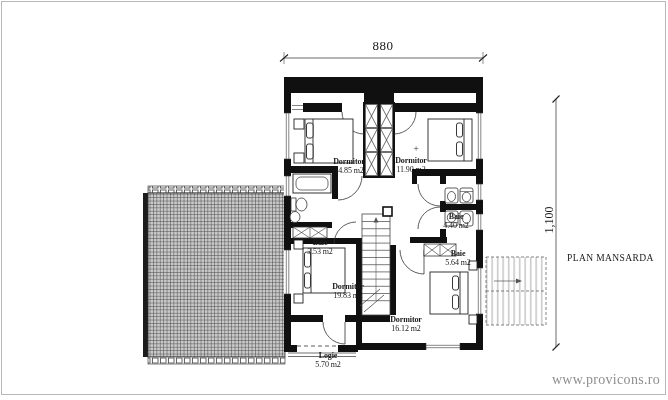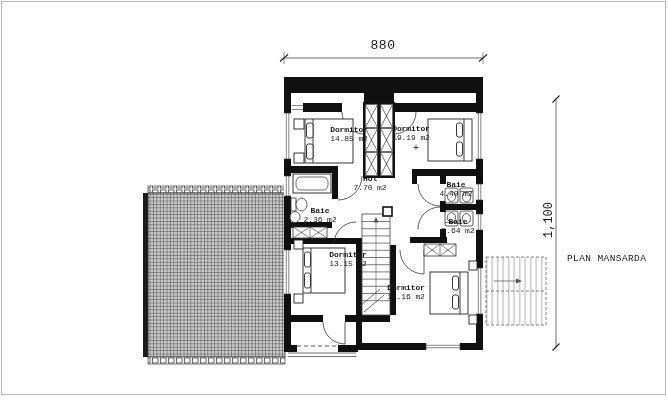--- a/index.html
+++ b/index.html
@@ -1,20 +1,20 @@
 <!DOCTYPE html>
 <html><head>
 <meta charset="utf-8">
 <style>
   html,body{margin:0;padding:0;background:#fff;}
   #canvas{position:relative;width:668px;height:400px;background:#ffffff;overflow:hidden;
-          font-family:Liberation Mono, monospace;}
+          font-family:Liberation Serif, serif;}
   #plan-svg{position:absolute;left:0;top:0;}
   .lbl{position:absolute;color:#1a1a1a;text-align:center;}
-  .room-label{width:64px;}
+  .room-label{width:64px;margin-top:32px;}
   .room-name{font-weight:bold;font-size:8px;line-height:8.5px;letter-spacing:-0.1px;}
   .room-area{font-size:8px;line-height:8.5px;letter-spacing:-0.1px;}
   .dim-label{font-size:13px;letter-spacing:0.5px;}
   #dim-height-label{transform:rotate(-90deg);transform-origin:center;font-size:12px;}
   #plan-title{font-size:9.5px;letter-spacing:0.4px;text-align:left;}
   #watermark{font-size:14px;color:#8f8f8f;text-align:right;letter-spacing:0.3px;}
   #level-marker{font-size:10px;color:#333;}
 </style>
 </head>
 <body>
@@ -247,49 +247,50 @@
     <path d="M522,281 l-6,-2.4 v4.8 z" fill="#555"></path>
   </g>
 </svg>
 
 <div class="lbl dim-label" id="dim-width-label" style="left:353px;top:38px;width:60px;">880</div>
 
 <div class="lbl" id="dim-height-label" style="left:527px;top:213px;width:44px;height:14px;">1,100</div>
 
 <div class="lbl" id="plan-title" style="left:567px;top:253px;width:110px;">PLAN MANSARDA</div>
 
+<div class="lbl" id="watermark" style="left:538px;top:372px;width:122px;">www.provicons.ro</div>
 
 <div class="lbl" id="level-marker" style="left:411px;top:143px;width:10px;">+</div>
 
 <div class="lbl room-label" style="left:317px;top:126px;">
   <div class="room-name">Dormitor</div>
   <div class="room-area">14.85 m2</div>
 </div>
 <div class="lbl room-label" style="left:379px;top:125px;">
   <div class="room-name">Dormitor</div>
-  <div class="room-area">19.19 m2</div>
-</div>
-<div class="lbl room-label" style="left:338px;top:175px;">
-  <div class="room-name">Hol</div>
-  <div class="room-area">7.70 m2</div>
+  <div class="room-area">11.90 m2</div>
 </div>
 <div class="lbl room-label" style="left:424px;top:181px;">
   <div class="room-name">Baie</div>
   <div class="room-area">4.40 m2</div>
 </div>
 <div class="lbl room-label" style="left:288px;top:207px;">
   <div class="room-name">Baie</div>
-  <div class="room-area">2.36 m2</div>
+  <div class="room-area">3.53 m2</div>
 </div>
 <div class="lbl room-label" style="left:426px;top:218px;">
   <div class="room-name">Baie</div>
   <div class="room-area">5.64 m2</div>
 </div>
 <div class="lbl room-label" style="left:316px;top:251px;">
   <div class="room-name">Dormitor</div>
-  <div class="room-area">13.15 m2</div>
+  <div class="room-area">19.83 m2</div>
 </div>
 <div class="lbl room-label" style="left:374px;top:284px;">
   <div class="room-name">Dormitor</div>
-  <div class="room-area">12.16 m2</div>
+  <div class="room-area">16.12 m2</div>
+</div>
+<div class="lbl room-label" style="left:296px;top:320px;">
+  <div class="room-name">Logie</div>
+  <div class="room-area">5.70 m2</div>
 </div>
 
 </div>
 
 </body></html>

